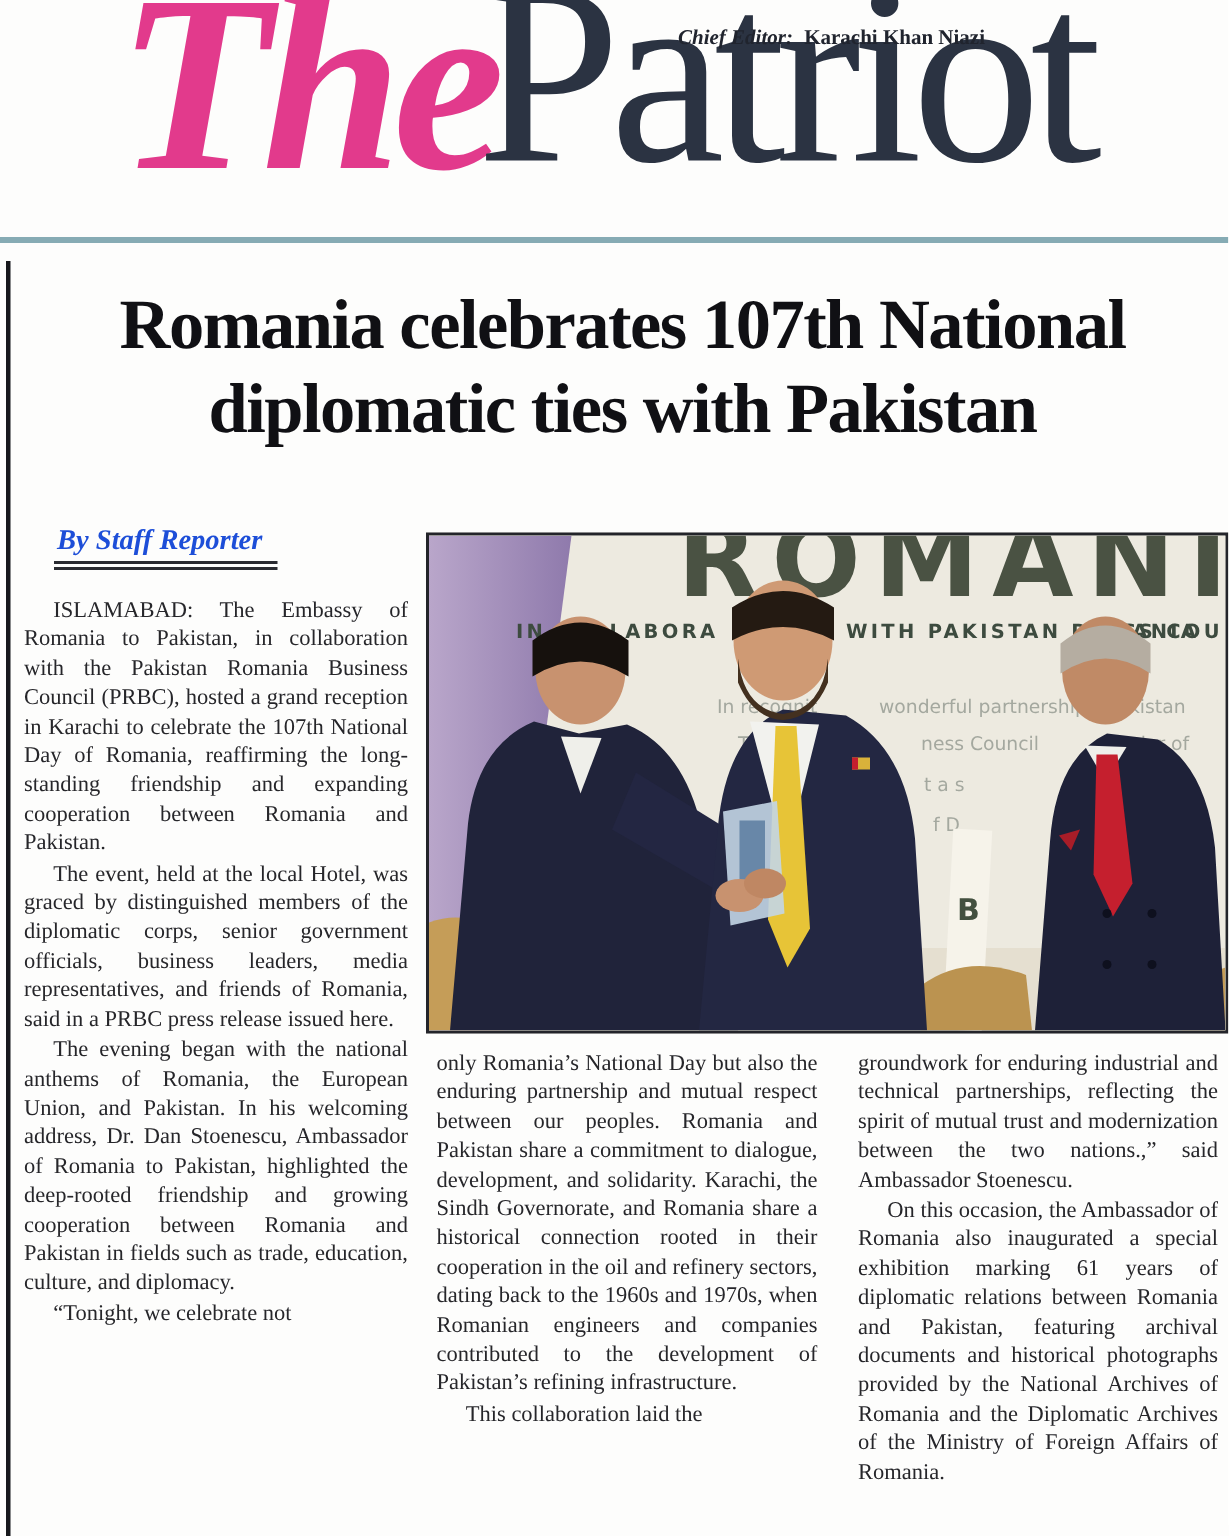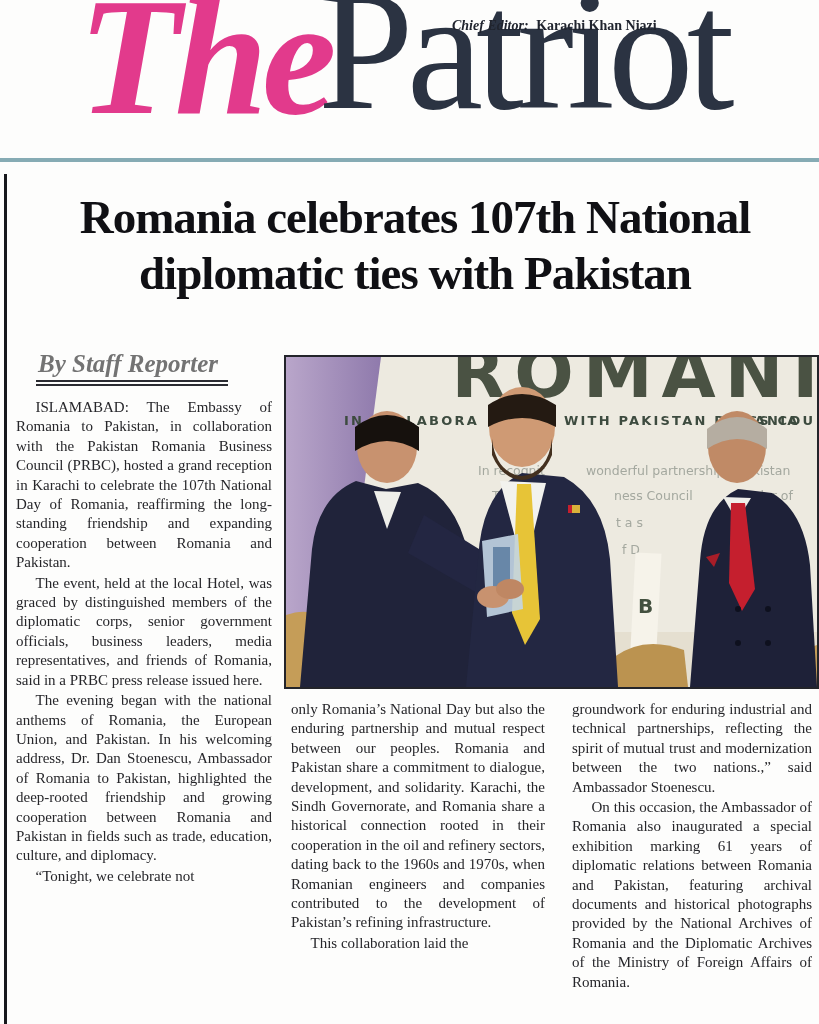--- a/index.html
+++ b/index.html
@@ -19,22 +19,22 @@
 
   
   .left-rule{position:absolute;left:4px;top:174px;width:3px;height:850px;background:#17181c;}
 
   
   .headline{position:absolute;left:12px;top:176px;width:780px;margin:13px;
             font-size:47px;line-height:56px;font-weight:bold;text-align:center;
             color:#101014;letter-spacing:-1px;font-family:Liberation Serif, serif;}
 
   
-  .byline{position:absolute;left:36px;top:350px;font-size:25px;font-weight:bold;
-          font-style:italic;color:#737373;}
+  .byline{position:absolute;left:36px;top:350px;font-size:19px;font-weight:bold;
+          font-style:italic;color:#1d4ed8;}
   .byline span{display:inline-block;padding:0 10px 2px 2px;border-bottom:6px double #2a2b31;}
 
   
   .col{position:absolute;font-size:15px;line-height:19.4px;text-align:justify;
        color:#26262a;}
   .col p{margin:0;text-indent:1.3em;}
   .col p.noindent{text-indent:0;}
   .col p + p{margin-top:1px;font-family:Liberation Serif, serif;}
   .col1{left:16px;top:398px;width:256px;height:626px;overflow:hidden;}
   .col2{left:291px;top:700px;width:254px;height:324px;overflow:hidden;}

